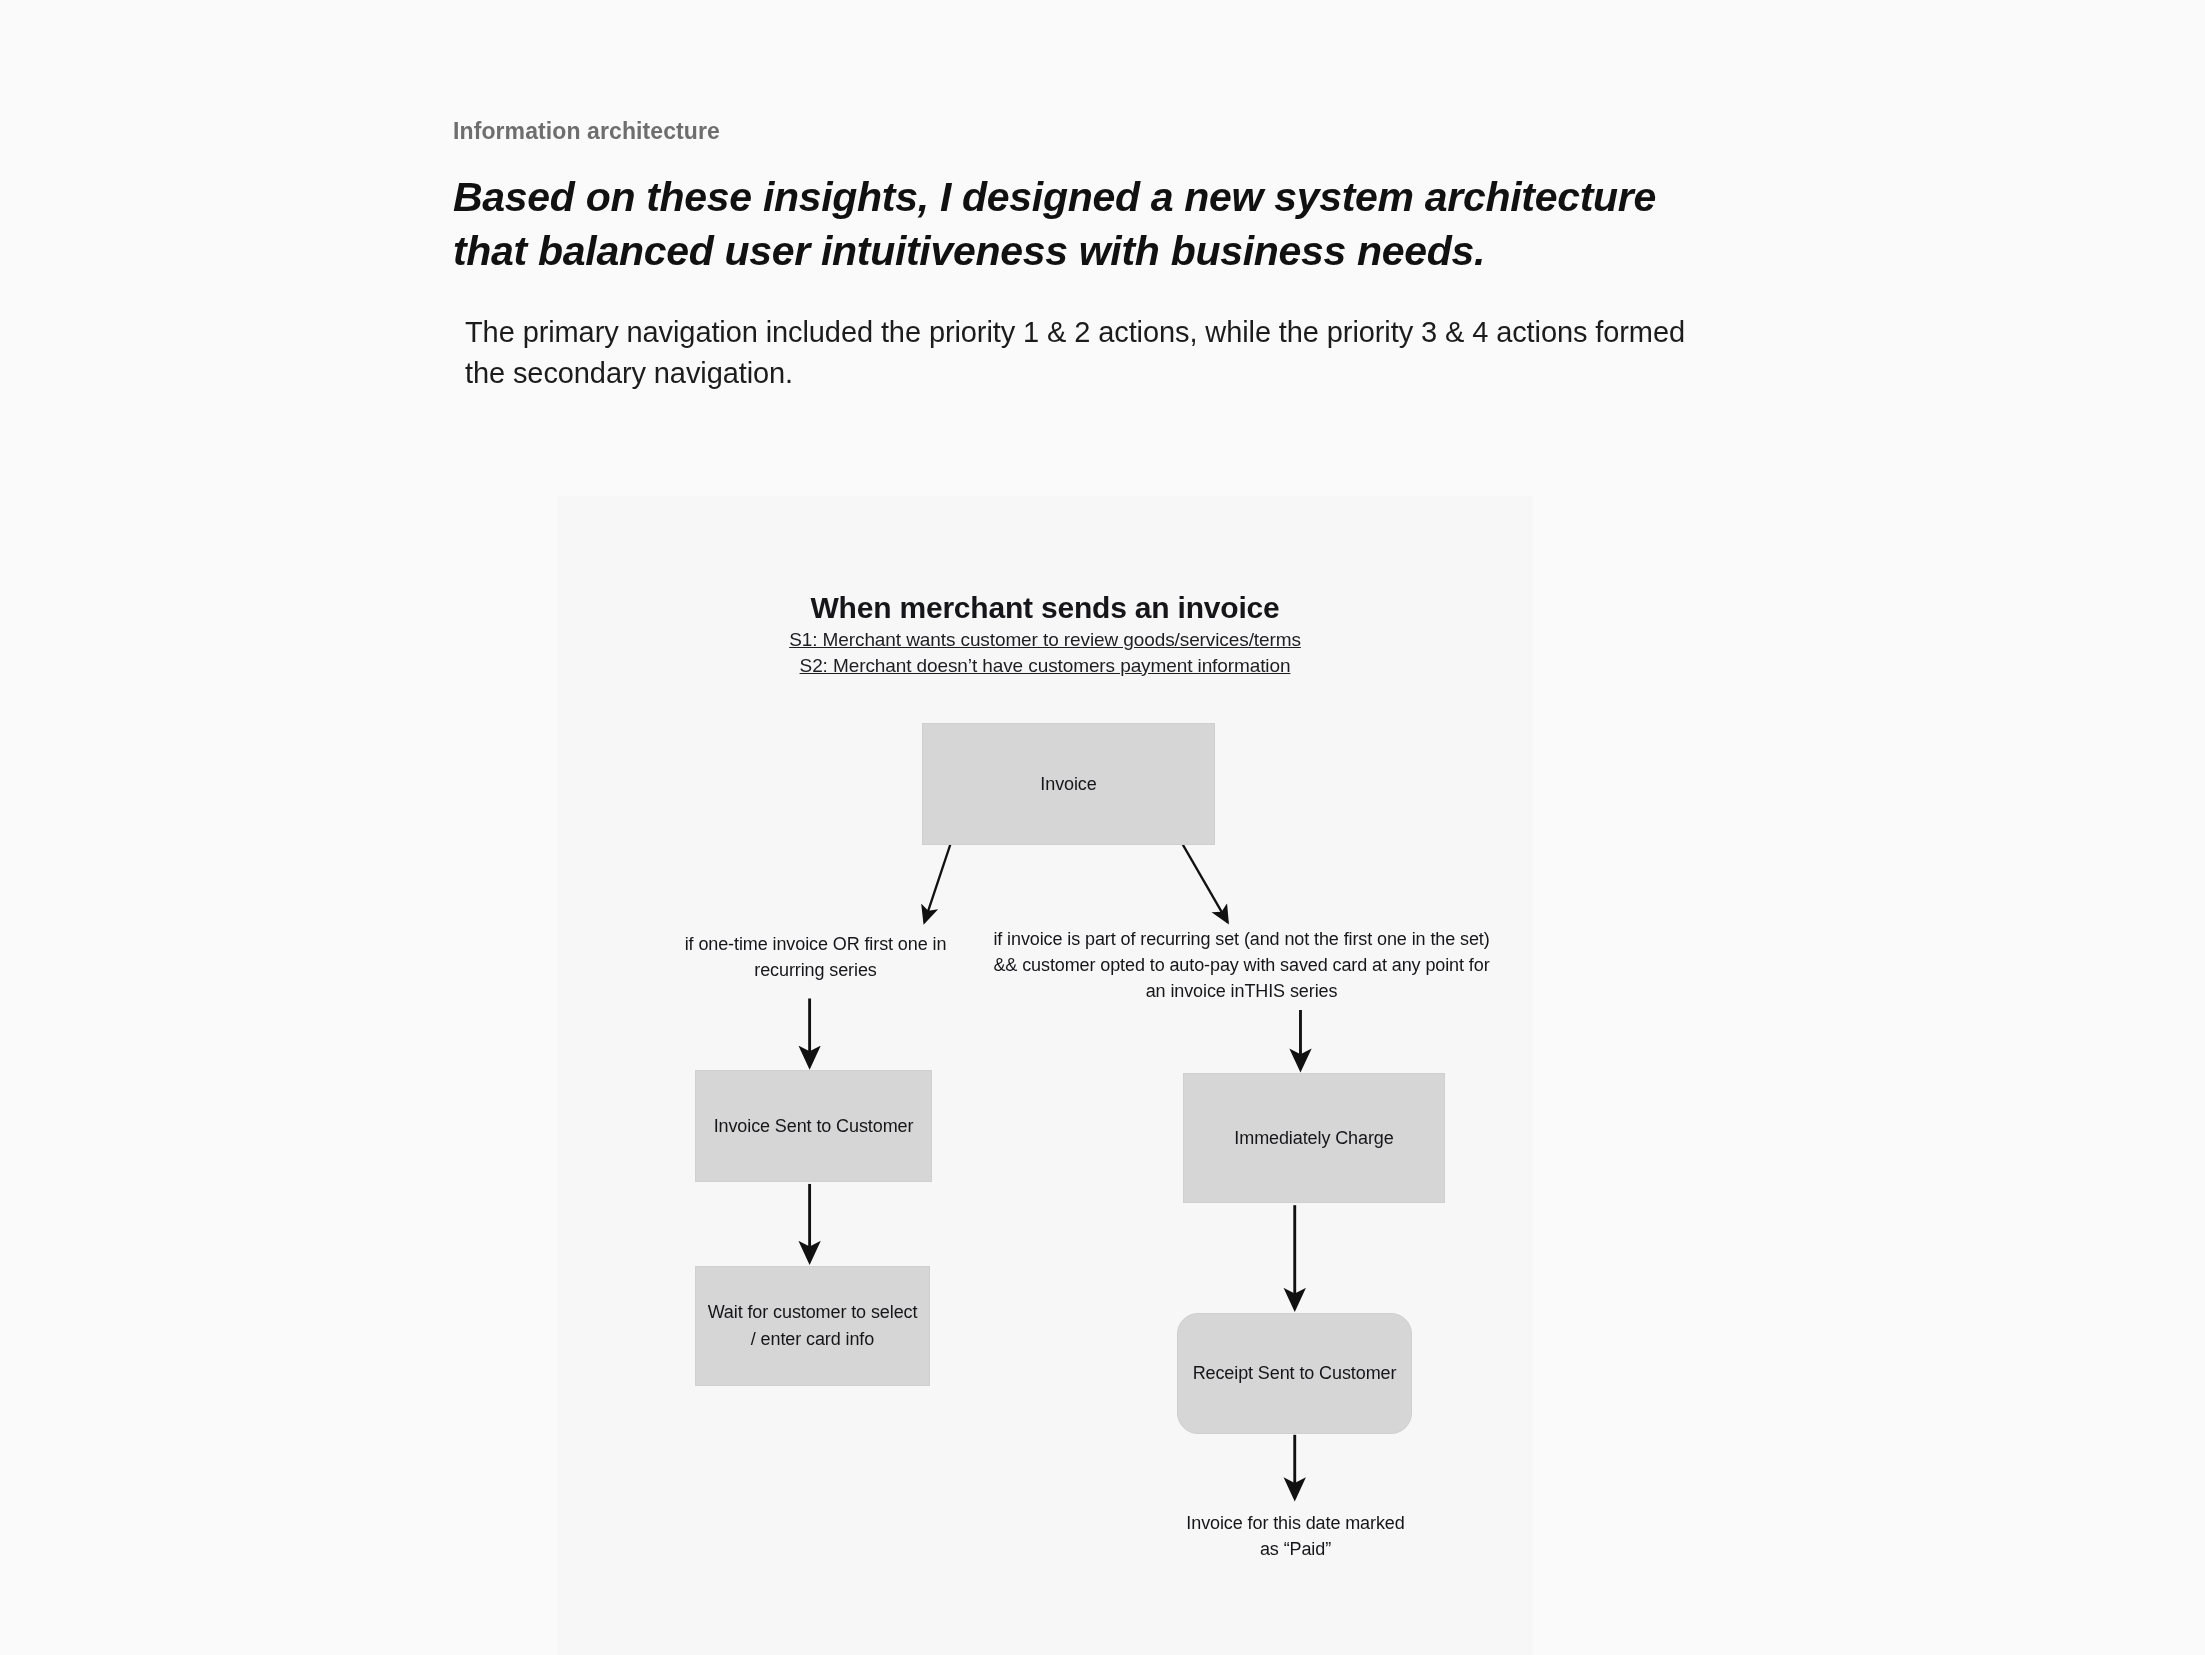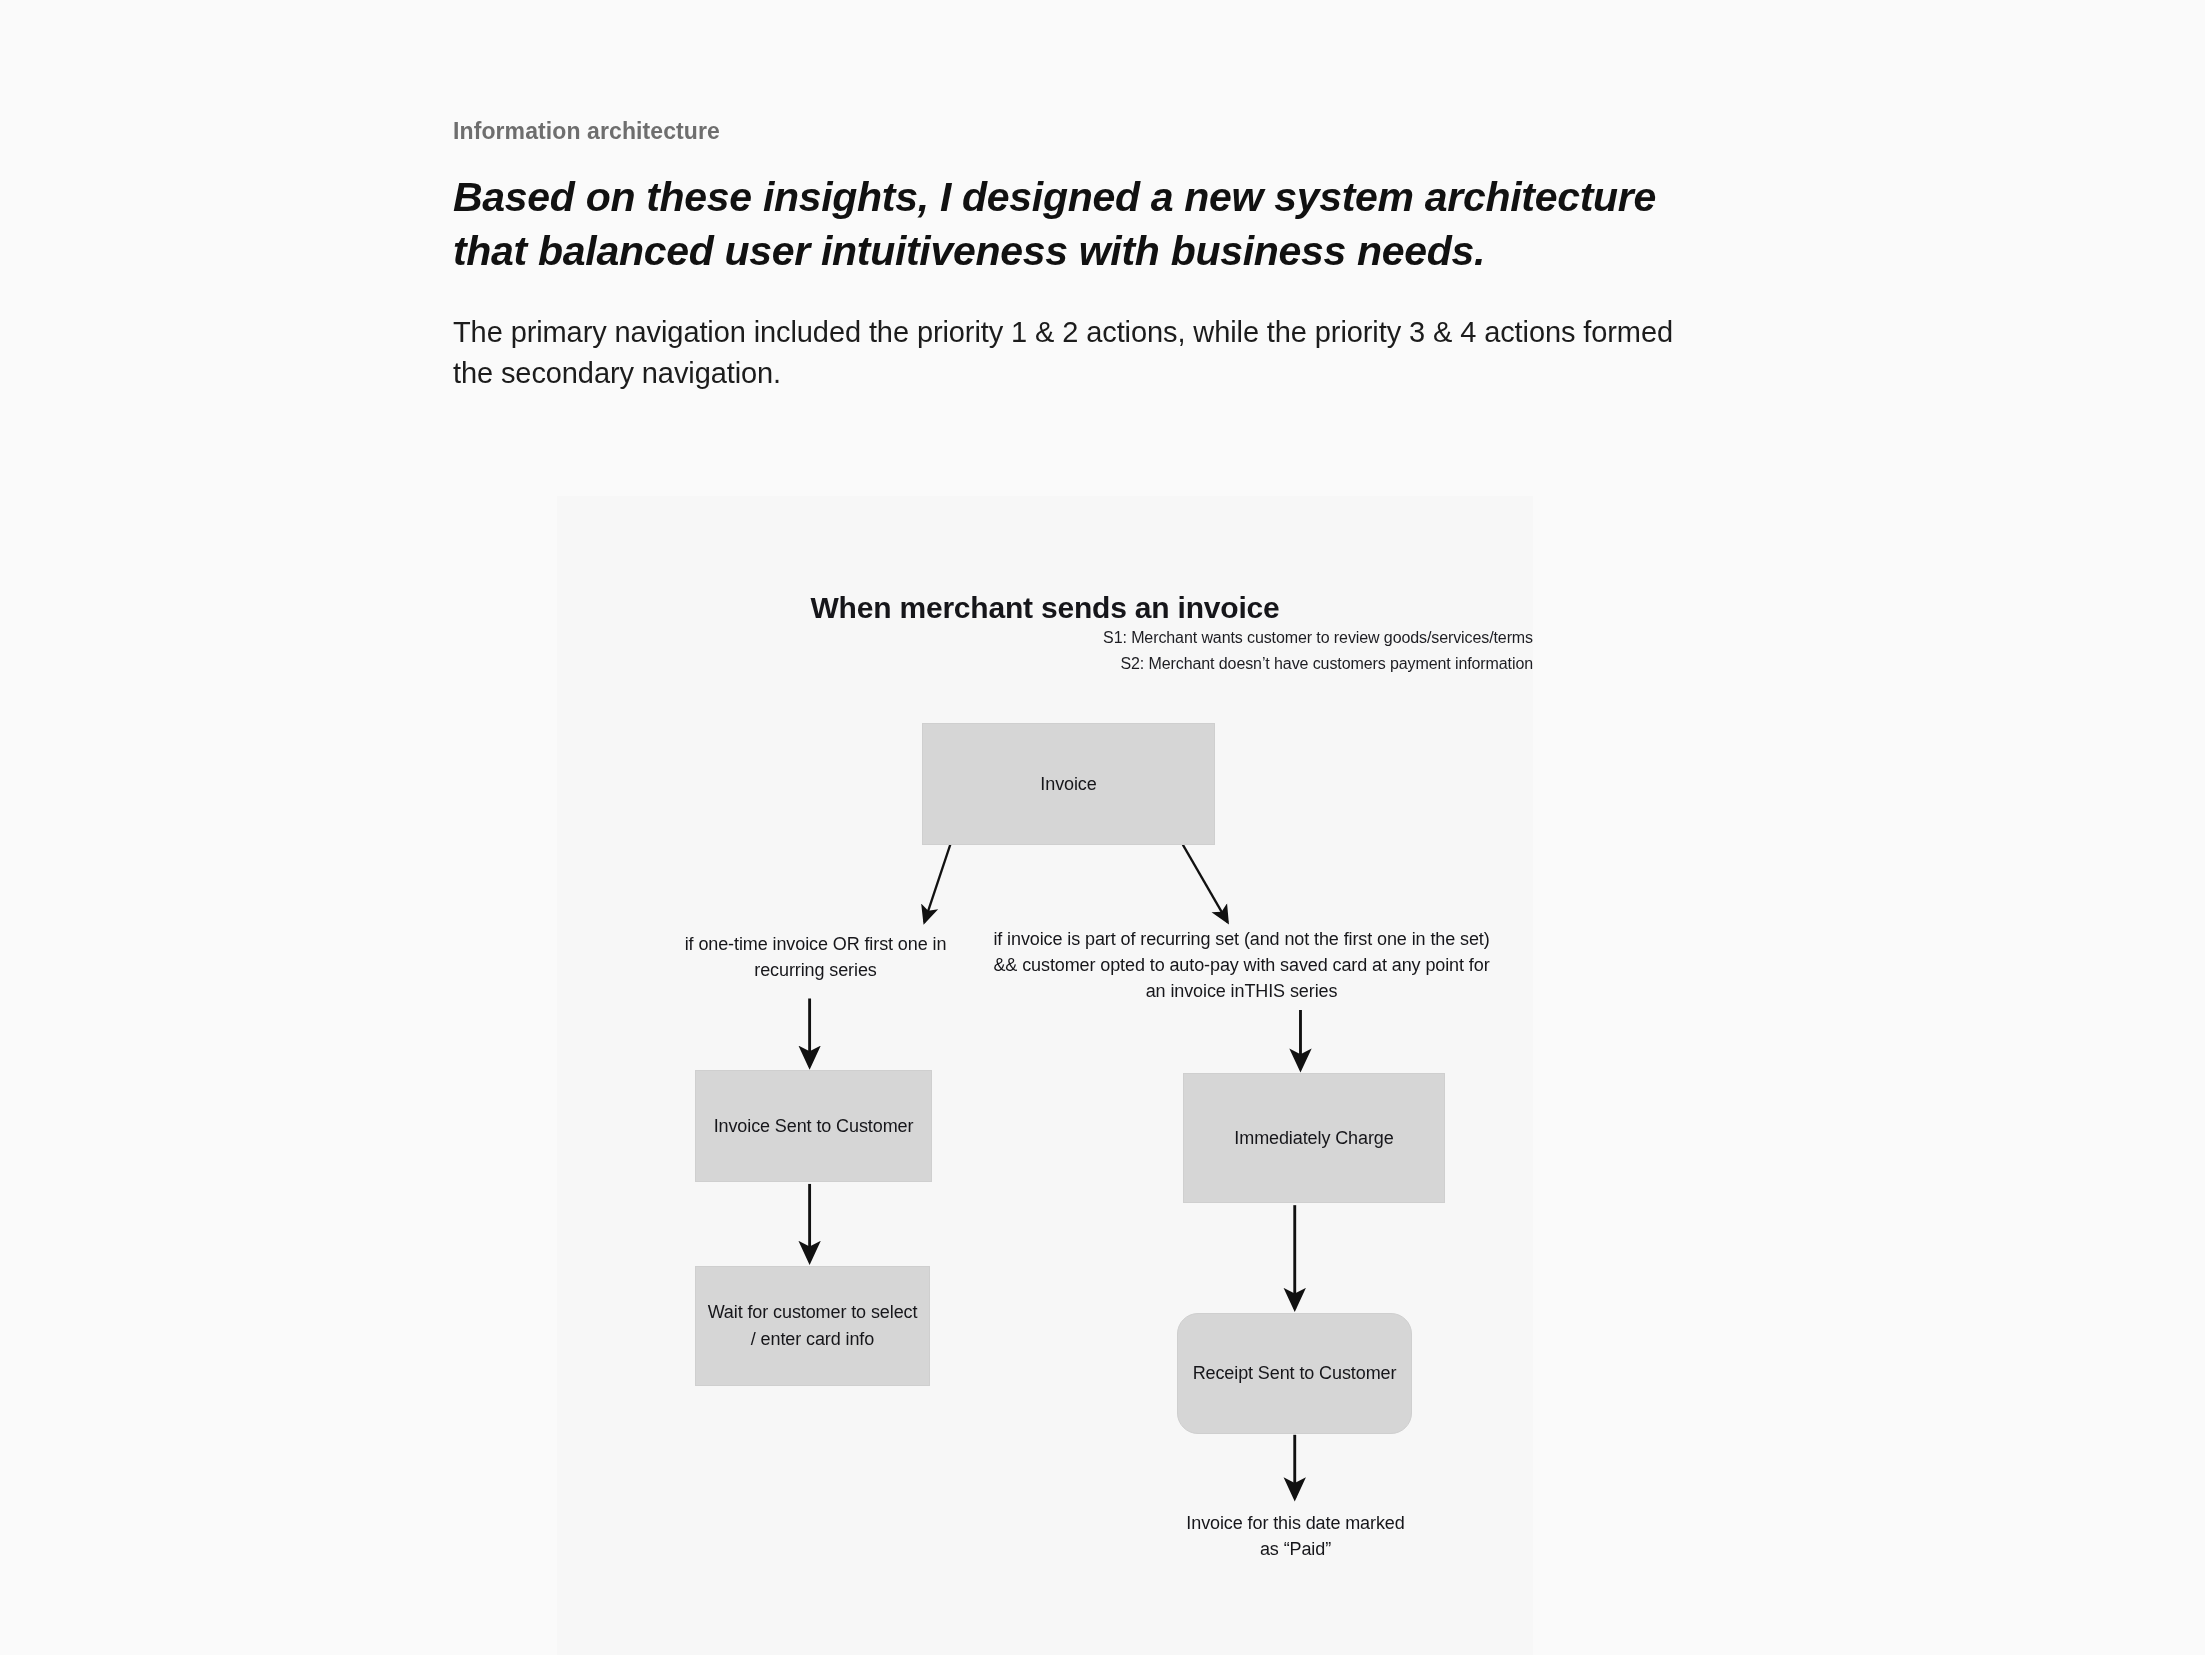--- a/index.html
+++ b/index.html
@@ -40,21 +40,21 @@
     margin: 0 0 33px 0;
     max-width: 1223px;
     font-style: italic;
   }
   .subcopy {
     font-size: 29px;
     font-weight: normal;
     color: #1c1c1c;
     line-height: 1.42;
     letter-spacing: -0.1px;
-    margin: 0;
+    margin: 12px;
     max-width: 1240px;
   }
 
   
   .diagram-panel {
     position: absolute;
     left: 557px;
     top: 496px;
     width: 976px;
     height: 1160px;
@@ -69,24 +69,25 @@
     text-align: center;
     font-size: 30px;
     font-weight: bold;
     color: #16161a;
     letter-spacing: -0.2px;
   }
   .dg-sub {
     position: absolute;
     left: 0;
     width: 976px;
-    text-align: right;
-    font-size: 16px;
+    text-align: center;
+    font-size: 19px;
     color: #1d1d22;
     letter-spacing: -0.1px;
+    text-decoration: underline;
   }
   .dg-sub.s1 { top: 133px; }
   .dg-sub.s2 { top: 159px; }
 
   
   .node {
     position: absolute;
     background: #d6d6d6;
     border: 0.6px solid #cfcfcf;
     box-sizing: border-box;

